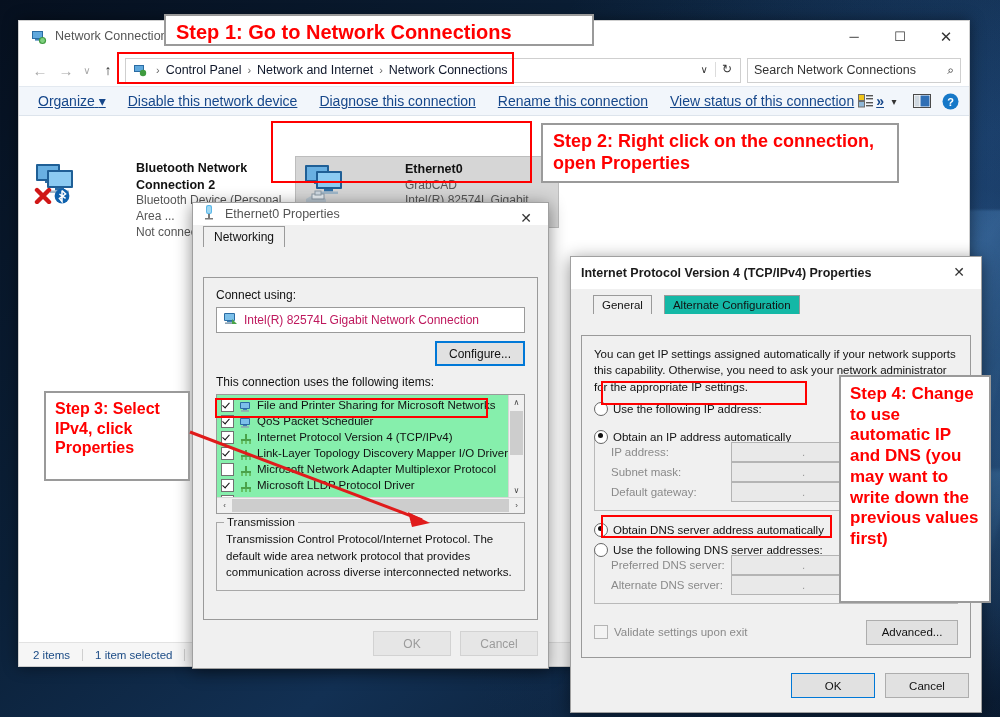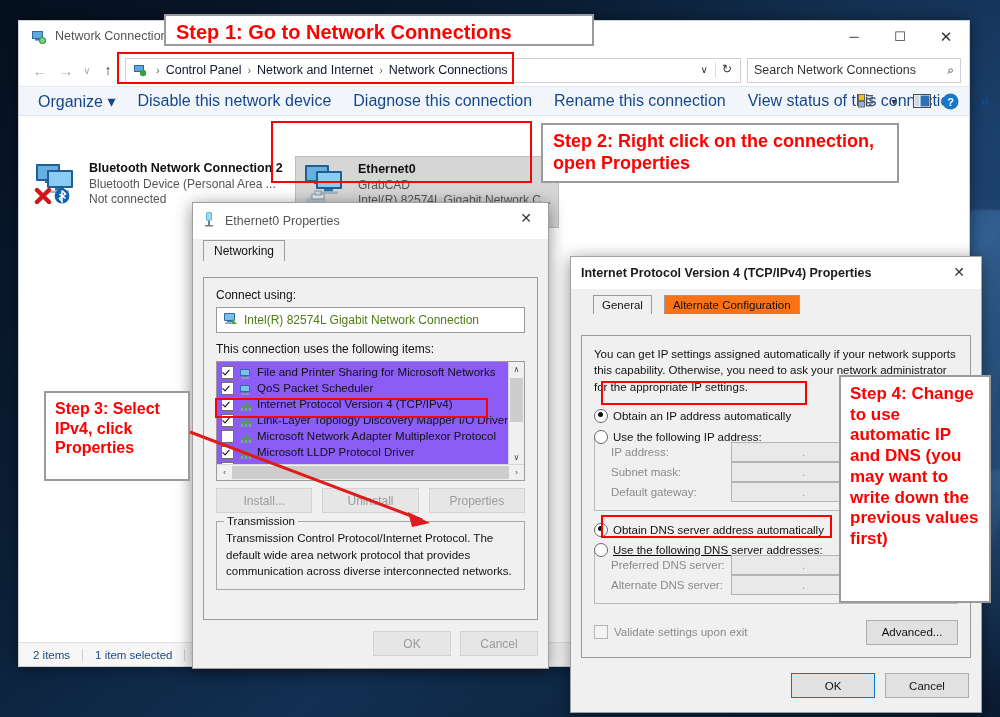--- a/index.html
+++ b/index.html
@@ -62,72 +62,72 @@
     width:200px;height:23px;border:1px solid #cfcfcf;margin-left:6px;background:#fff;
     display:flex;align-items:center;justify-content:space-between;padding:0 6px;
   }
   .searchbox span.ph{font-size:12.5px;color:#333;}
   .searchbox span.mag{font-size:12px;color:#333;}
 
   .exp-toolbar{
     height:28px;background:#f2f6fb;border-top:1px solid #e3e9f0;border-bottom:1px solid #dde4ec;
     display:flex;align-items:center;padding:0 8px;position:relative;
   }
-  .tb-item{font-size:16px;color:#16478a;padding:0 11px;white-space:nowrap;}
+  .tb-item{font-size:14px;color:#16478a;padding:0 11px;white-space:nowrap;text-decoration:underline;}
   .tb-item.organize{color:#16478a;}
   .tb-right{position:absolute;right:6px;top:0;height:28px;display:flex;align-items:center;gap:2px;}
   .tb-ico{width:26px;height:24px;display:flex;align-items:center;justify-content:center;}
 
   .exp-body{position:absolute;left:0;top:125px;right:0;bottom:24px;background:#fff;}
   .conn-list{display:flex;padding:10px 8px 0 8px;gap:6px;}
   .conn-item{
-    width:250px;height:62px;display:flex;align-items:flex-start;padding:4px 6px;position:relative;
+    width:250px;height:62px;display:flex;align-items:flex-start;padding:4px 6px;position:relative;gap:47px;
   }
   .conn-item.selected{background:#d6d6d6;border:1px solid #bdbdbd;}
   .conn-text{margin-left:6px;line-height:1.32;}
   .conn-name{font-size:12.5px;color:#111;font-weight:bold;}
   .conn-sub{font-size:12px;color:#555;}
   .exp-status{
     position:absolute;left:0;right:0;bottom:0;height:23px;background:#f6f6f6;
     border-top:1px solid #e2e2e2;display:flex;align-items:center;padding-left:14px;
   }
   .st-item{font-size:11.5px;color:#1b4b85;padding-right:12px;}
   .st-sep{width:1px;height:12px;background:#cfcfcf;margin-right:12px;}
 
   
   .dlg{position:absolute;background:#f0f0f0;border:1px solid #a0a0a0;box-shadow:0 3px 16px rgba(0,0,0,0.45);}
-  .dlg-title{height:36px;background:#fff;position:relative;display:flex;align-items:center;}
+  .dlg-title{height:22px;background:#fff;position:relative;display:flex;align-items:center;}
   .dlg-title .t{font-size:12.5px;color:#555;margin-left:10px;}
   .dlg-title .t.dark{color:#1a1a1a;font-weight:bold;}
   .dlg-x{position:absolute;right:0;top:0;width:44px;height:29px;display:flex;align-items:center;justify-content:center;font-size:14px;color:#333;}
 
   
   #eth-props{left:192px;top:202px;width:355px;height:465px;}
   .tabstrip{height:22px;padding-left:10px;display:flex;align-items:flex-end;}
   .tab{
     font-size:12px;color:#111;padding:3px 10px 3px 10px;background:#f0f0f0;
     border:1px solid #9a9a9a;border-bottom:none;
   }
   .tabpage{
     position:absolute;left:10px;right:10px;top:74px;bottom:48px;
     background:#f0f0f0;border:1px solid #9a9a9a;padding:10px 12px;box-sizing:border-box;
   }
   .lbl{font-size:12px;color:#111;}
   .ro-box{
     height:24px;background:#fff;border:1px solid #9a9a9a;margin-top:5px;display:flex;align-items:center;padding-left:6px;
   }
-  .ro-box .txt{font-size:12px;color:#4d7c0f;margin-left:6px;}
+  .ro-box .txt{font-size:12px;color:#be185d;margin-left:6px;}
   .btn{
     height:23px;min-width:76px;background:#e1e1e1;border:1px solid #adadad;
     font-size:12px;color:#111;display:inline-flex;align-items:center;justify-content:center;
   }
   .btn.focus{border:1px solid #0078d7;box-shadow:0 0 0 1px #0078d7 inset;background:#e1e1e1;}
   .btn.disabled{color:#9b9b9b;background:#e6e6e6;border:1px solid #d2d2d2;}
   .itemlist{
-    margin-top:5px;height:118px;background:#8b5cf6;border:1px solid #9a9a9a;position:relative;overflow:hidden;
+    margin-top:5px;height:118px;background:#86efac;border:1px solid #9a9a9a;position:relative;overflow:hidden;
   }
   .ilrow{height:16px;display:flex;align-items:center;padding-left:4px;}
   .cbx{width:11px;height:11px;border:1px solid #707070;background:#fff;position:relative;flex:0 0 auto;}
   .cbx.on:after{
     content:"";position:absolute;left:2px;top:1px;width:3px;height:6px;
     border:solid #111;border-width:0 1.6px 1.6px 0;transform:rotate(42deg);
   }
   .ilicon{width:14px;height:12px;margin:0 4px 0 5px;flex:0 0 auto;}
   .iltext{font-size:11.5px;color:#111;white-space:nowrap;}
   .vscroll{position:absolute;right:0;top:0;width:15px;height:100%;background:#f0f0f0;border-left:1px solid #d6d6d6;}
@@ -145,21 +145,21 @@
   }
   .gb-legend{position:absolute;left:7px;top:-7px;background:#f0f0f0;padding:0 3px;font-size:11.5px;color:#111;}
   .gb-text{font-size:11.5px;color:#111;line-height:1.45;}
   .dlg-footer{position:absolute;right:10px;bottom:12px;display:flex;gap:9px;}
 
   
   #ipv4-props{left:570px;top:256px;width:410px;height:455px;background:#f0f0f0;}
   #ipv4-props .dlg-title{height:32px;}
   .tabstrip2{height:21px;padding-left:10px;display:flex;align-items:flex-end;margin-top:4px;}
   .tab2{font-size:11.5px;color:#111;padding:3px 8px;border:1px solid #9a9a9a;border-bottom:none;background:#f0f0f0;margin-left:12px;}
-  .tab2.inactive{background:#f97316;}
+  .tab2.inactive{background:#14b8a6;}
   .ipv4-page{
     position:absolute;left:10px;right:10px;top:78px;bottom:54px;background:#f0f0f0;border:1px solid #9a9a9a;
     padding:10px 12px;box-sizing:border-box;
   }
   .ipv4-intro{font-size:11.5px;color:#111;line-height:1.42;}
   .radio{width:12px;height:12px;border-radius:50%;border:1px solid #666;background:#fff;position:relative;flex:0 0 auto;}
   .radio.on:after{content:"";position:absolute;left:2.5px;top:2.5px;width:5px;height:5px;border-radius:50%;background:#111;}
   .rrow{display:flex;align-items:center;gap:5px;margin-top:10px;}
   .rrow .lbl2{font-size:11.5px;color:#111;}
   .fieldrow{display:flex;align-items:center;padding-left:14px;}
@@ -365,20 +365,23 @@
           <rect x="1" y="1" width="11" height="8" rx="1" fill="#2b6ca3"></rect>
           <rect x="2" y="2" width="9" height="6" fill="#7cc0ea"></rect>
           <rect x="4" y="9" width="5" height="1.4" fill="#3b7fb5"></rect>
           <rect x="2" y="10.4" width="9" height="1.6" fill="#8fa4b4"></rect>
           <path d="M9 7 L14 12 L9 12 Z" fill="#49a349"></path>
         </svg>
       </span>
       <span class="txt">Intel(R) 82574L Gigabit Network Connection</span>
     </div>
 
+    <div style="display:flex;justify-content:flex-end;margin-top:8px;">
+      <div class="btn focus" style="min-width:88px;">Configure...</div>
+    </div>
 
     <div class="lbl" style="margin-top:9px;">This connection uses the following items:</div>
 
     <div class="itemlist">
       <div style="padding-top:2px;padding-right:16px;">
         <div class="ilrow">
           <span class="cbx on"></span>
           <span class="ilicon"><svg width="14" height="12" viewBox="0 0 14 12">
                 <rect x="1" y="1" width="10" height="7" rx="1" fill="#2b6ca3"></rect>
                 <rect x="2" y="2" width="8" height="5" fill="#7cc0ea"></rect>
@@ -460,25 +463,20 @@
         <div class="vsarrow" style="position:absolute;bottom:15px;left:0;right:0;">∨</div>
       </div>
 
       <div class="hscroll">
         <span class="hsarrow">‹</span>
         <span class="hsthumb"></span>
         <span class="hsarrow">›</span>
       </div>
     </div>
 
-    <div class="btnrow">
-      <div class="btn disabled">Install...</div>
-      <div class="btn disabled">Uninstall</div>
-      <div class="btn disabled">Properties</div>
-    </div>
 
     <div class="groupbox">
       <span class="gb-legend">Transmission</span>
       <div class="gb-text">Transmission Control Protocol/Internet Protocol. The default wide area network protocol that provides communication across diverse interconnected networks.</div>
     </div>
   </div>
 
   <div class="dlg-footer">
     <div class="btn disabled">OK</div>
     <div class="btn disabled">Cancel</div>
@@ -492,28 +490,28 @@
   </div>
 
   <div class="tabstrip2">
     <span class="tab2">General</span>
     <span class="tab2 inactive">Alternate Configuration</span>
   </div>
 
   <div class="ipv4-page">
     <div class="ipv4-intro">You can get IP settings assigned automatically if your network supports this capability. Otherwise, you need to ask your network administrator for the appropriate IP settings.</div>
 
+    <div class="rrow" style="margin-top:7px;">
+      <span class="radio"></span>
+      <span class="lbl2">Use the following IP address:</span>
+    </div>
+
     <div class="rrow" style="margin-top:14px;">
       <span class="radio on"></span>
       <span class="lbl2">Obtain an IP address automatically</span>
-    </div>
-
-    <div class="rrow" style="margin-top:7px;">
-      <span class="radio"></span>
-      <span class="lbl2">Use the following IP address:</span>
     </div>
 
     <div class="ipgroup">
       <div class="fieldrow">
         <span class="fl">IP address:</span>
         <span class="fbox">
             <i class="fdot">.</i>
             <i class="fdot">.</i>
             <i class="fdot">.</i>
           </span>
@@ -534,21 +532,21 @@
             <i class="fdot">.</i>
           </span>
       </div>
     </div>
 
     <div class="rrow" style="margin-top:12px;">
       <span class="radio on"></span>
       <span class="lbl2">Obtain DNS server address automatically</span>
     </div>
 
-    <div class="rrow" style="margin-top:6px;text-decoration:underline;">
+    <div class="rrow" style="margin-top:6px;">
       <span class="radio"></span>
       <span class="lbl2">Use the following DNS server addresses:</span>
     </div>
 
     <div class="ipgroup">
       <div class="fieldrow">
         <span class="fl">Preferred DNS server:</span>
         <span class="fbox">
             <i class="fdot">.</i>
             <i class="fdot">.</i>

